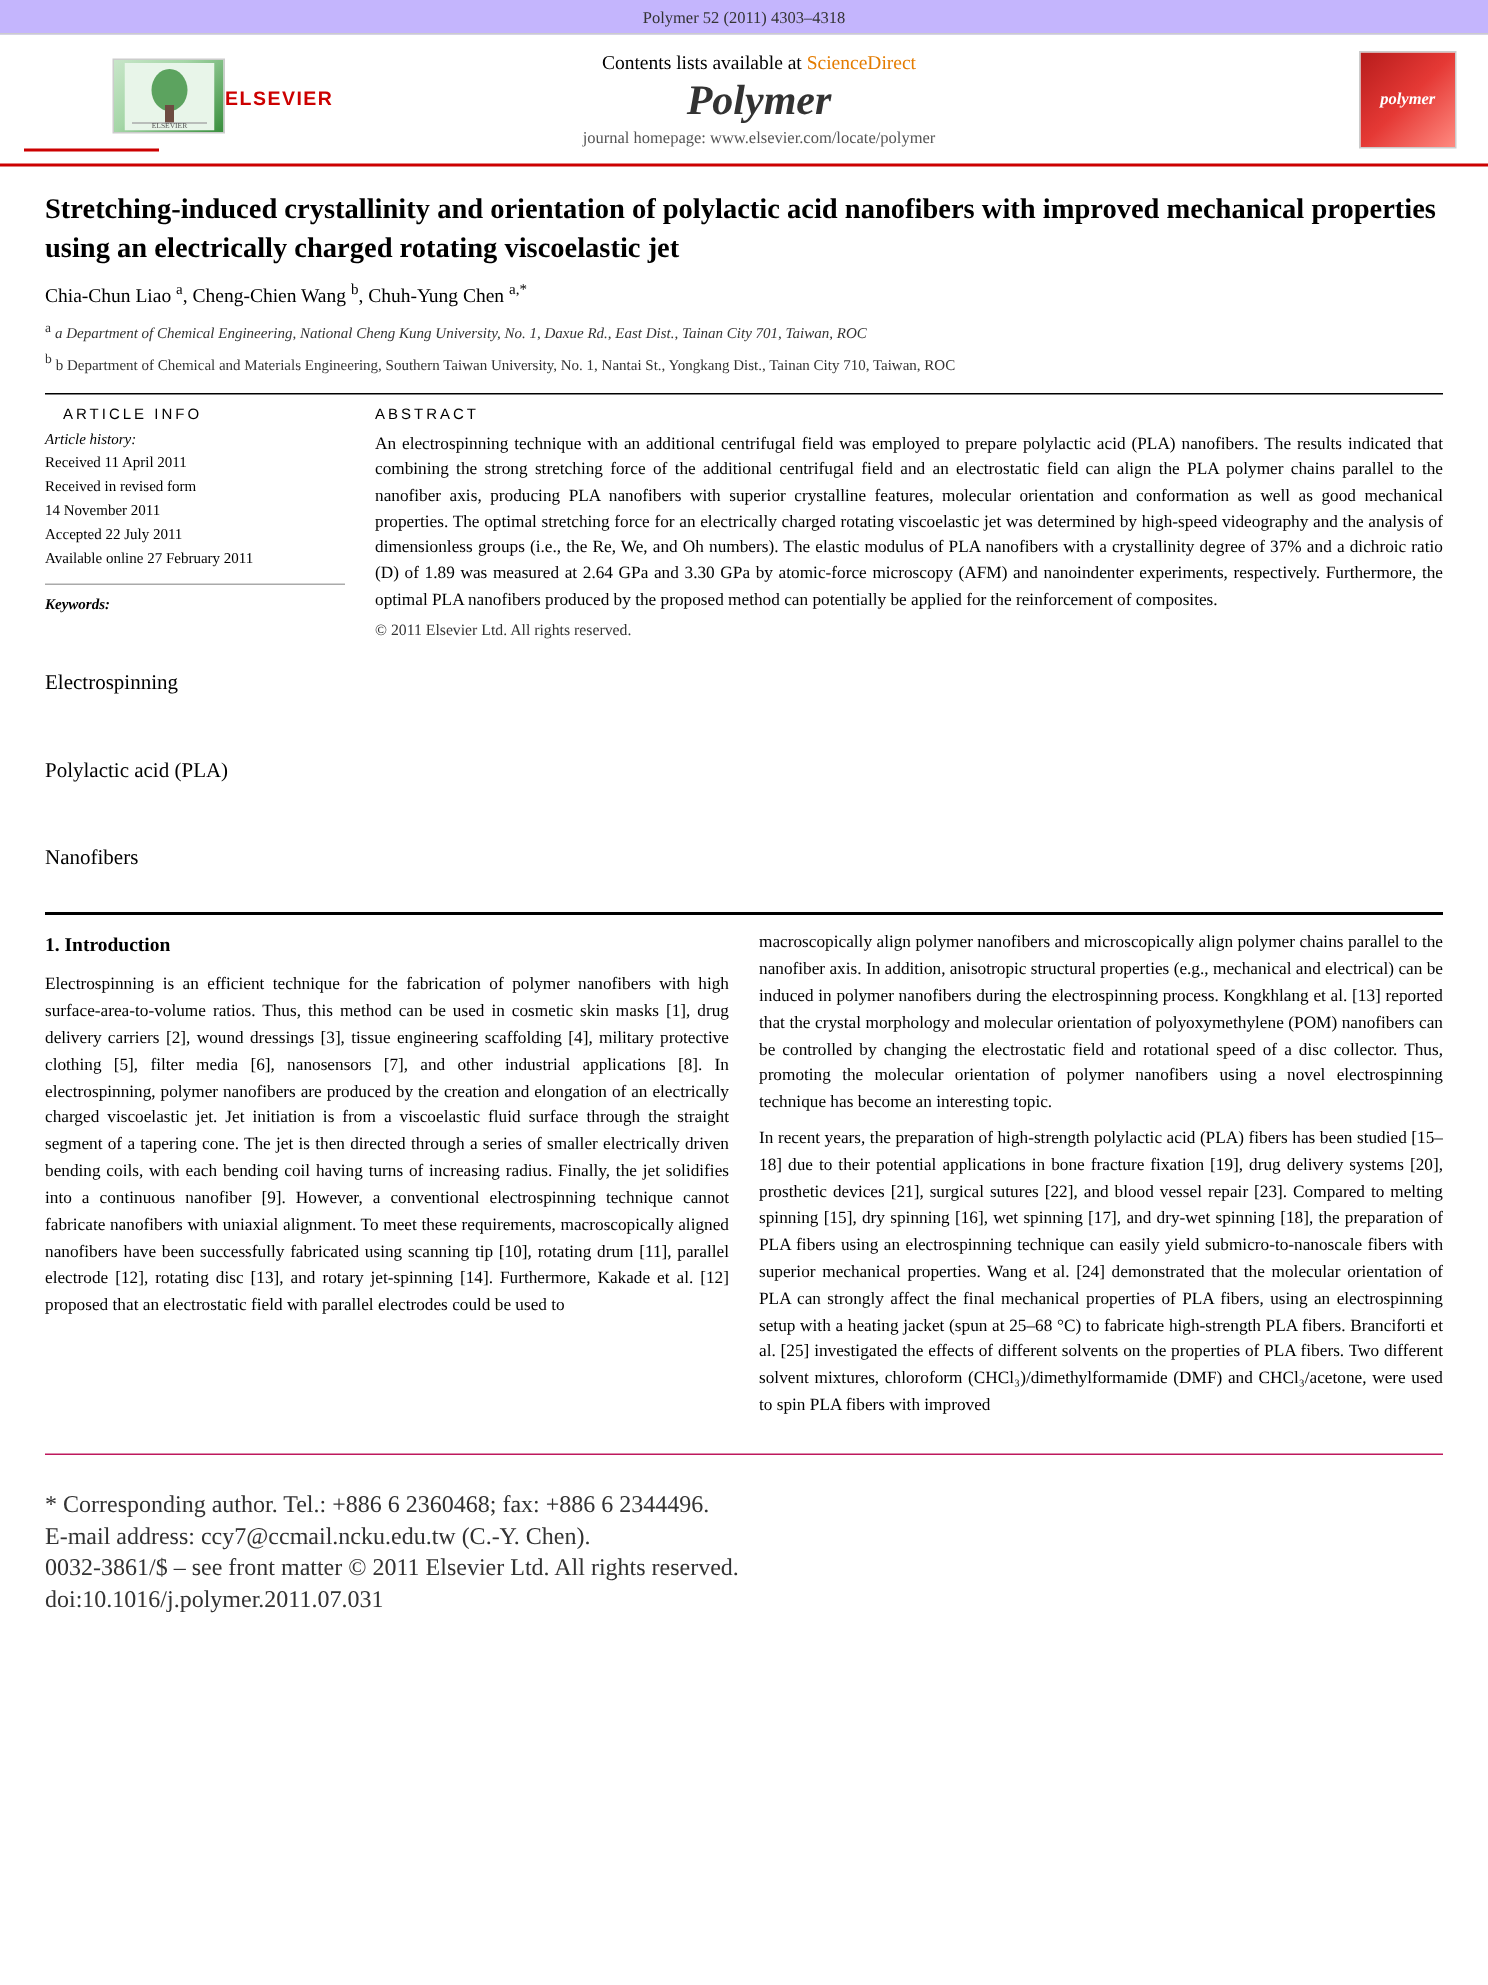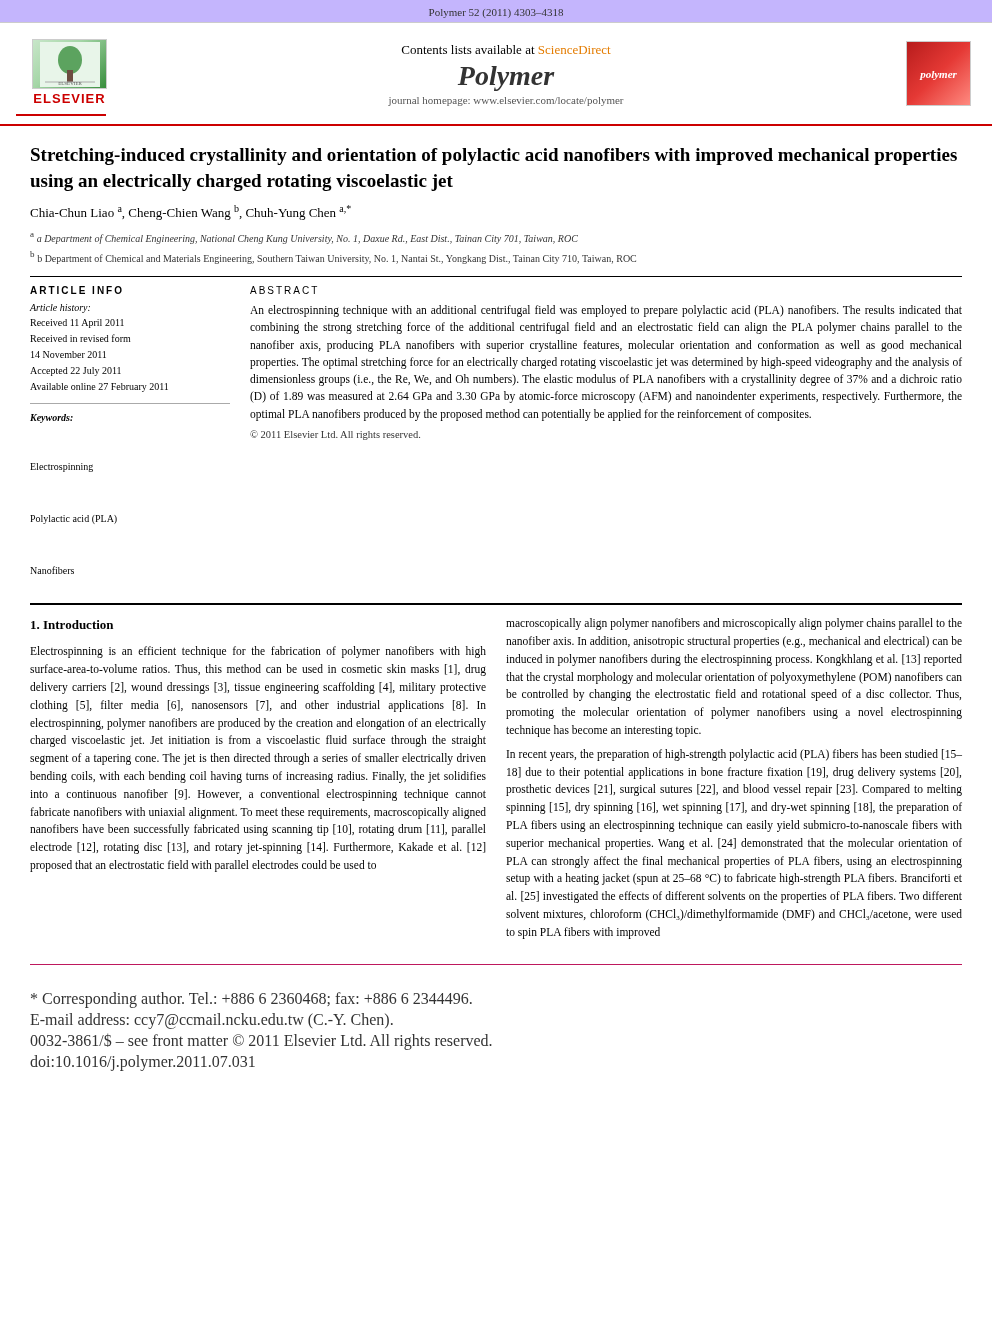--- a/index.html
+++ b/index.html
@@ -54,23 +54,24 @@
       color: #555;
     }
     .journal-header .polymer-logo {
       width: 70px;
       flex-shrink: 0;
     }
 
     
     .elsevier-logo-img {
       display: flex;
-      flex-direction: column;
+      flex-direction: row;
       align-items: center;
       font-size: 10px;
+      margin-left: 43px;
     }
     .elsevier-logo-img .logo-art {
       width: 75px;
       height: 50px;
       background: linear-gradient(135deg, #c8e6c9 0%, #a5d6a7 40%, #388e3c 100%);
       border: 1px solid #ccc;
       display: flex;
       align-items: center;
       justify-content: center;
       font-size: 8px;
@@ -147,25 +148,26 @@
     }
 
     .article-info {
       width: 200px;
       flex-shrink: 0;
       font-size: 10.5px;
     }
 
     .article-info .section-title {
       font-size: 10px;
-      font-weight: bold;
+      font-weight: normal;
       letter-spacing: 2px;
       text-transform: uppercase;
       margin-bottom: 6px;
       font-family: Arial, sans-serif;
+      margin-left: 12px;
     }
 
     .article-info .info-block {
       margin-bottom: 8px;
     }
     .article-info .info-block .label {
       font-style: italic;
       font-size: 10px;
       margin-bottom: 2px;
     }
@@ -180,21 +182,21 @@
       margin: 8px 0;
     }
 
     .article-info .keywords-title {
       font-style: italic;
       font-size: 10px;
       font-weight: bold;
       margin-bottom: 2px;
     }
     .article-info .keyword-item {
-      font-size: 10px;
+      font-size: 14px;
       line-height: 1.6;
       margin-top: 36px;
     }
 
     .abstract-section {
       flex: 1;
       font-size: 11.5px;
     }
     .abstract-section .section-title {
       font-size: 10px;

